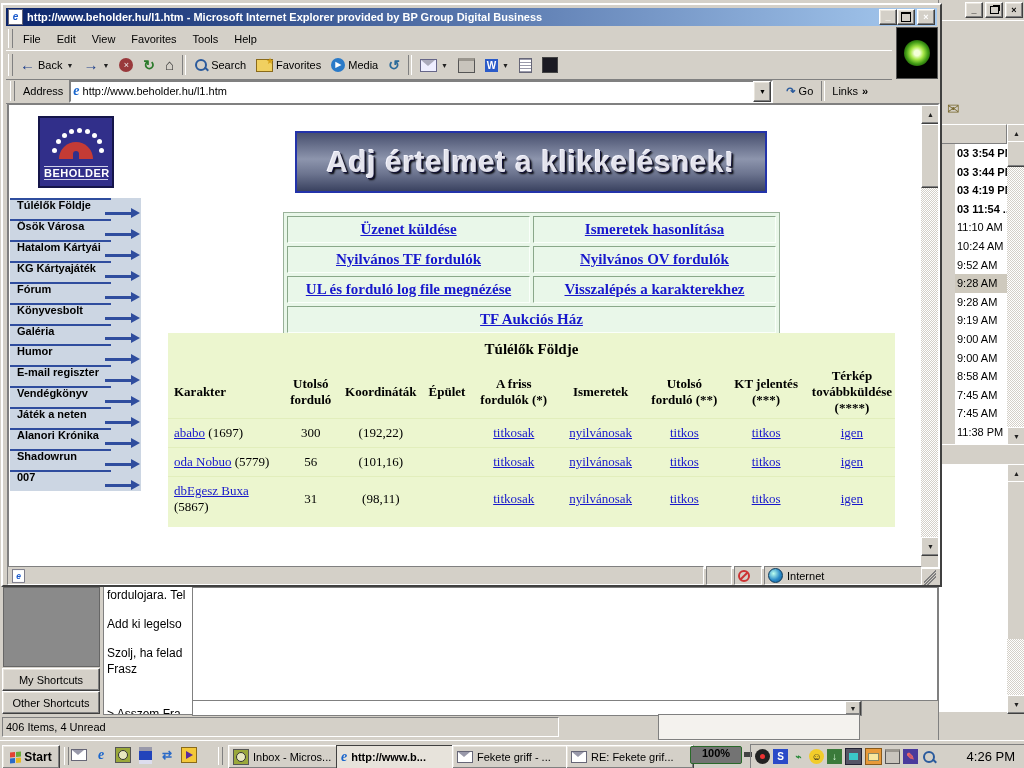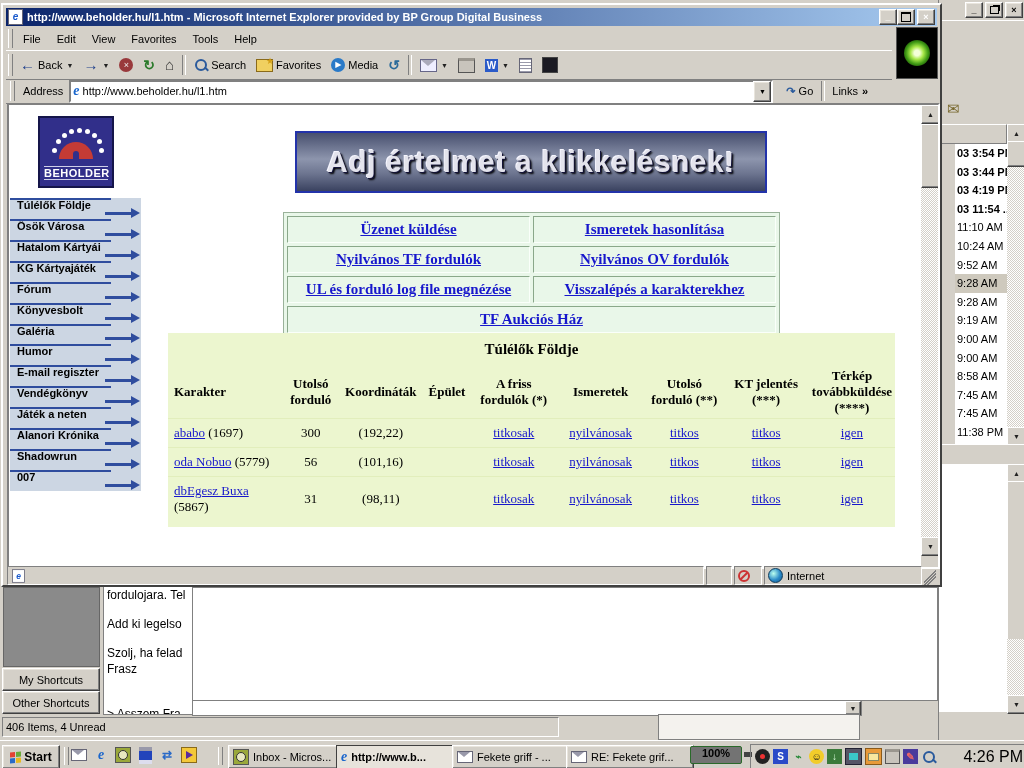--- a/index.html
+++ b/index.html
@@ -520,15 +520,15 @@
         <i style="width:9px;height:6px;background:#f8e8a0;border:1px solid #886"></i>
       </span>
     <span class="trayico">
         <span class="printico"></span>
       </span>
     <span class="trayico" style="background:#4a3a9c;color:#e66;font-weight:bold">✎</span>
     <span class="trayico">
         <span class="magico"></span>
       </span>
     <span style="flex:1"></span>
-    <span style="font-size:16px;padding-right:2px">4:26 PM</span>
+    <span style="font-size:13px;padding-right:10px">4:26 PM</span>
   </div>
 </div>
 
 </body></html>

